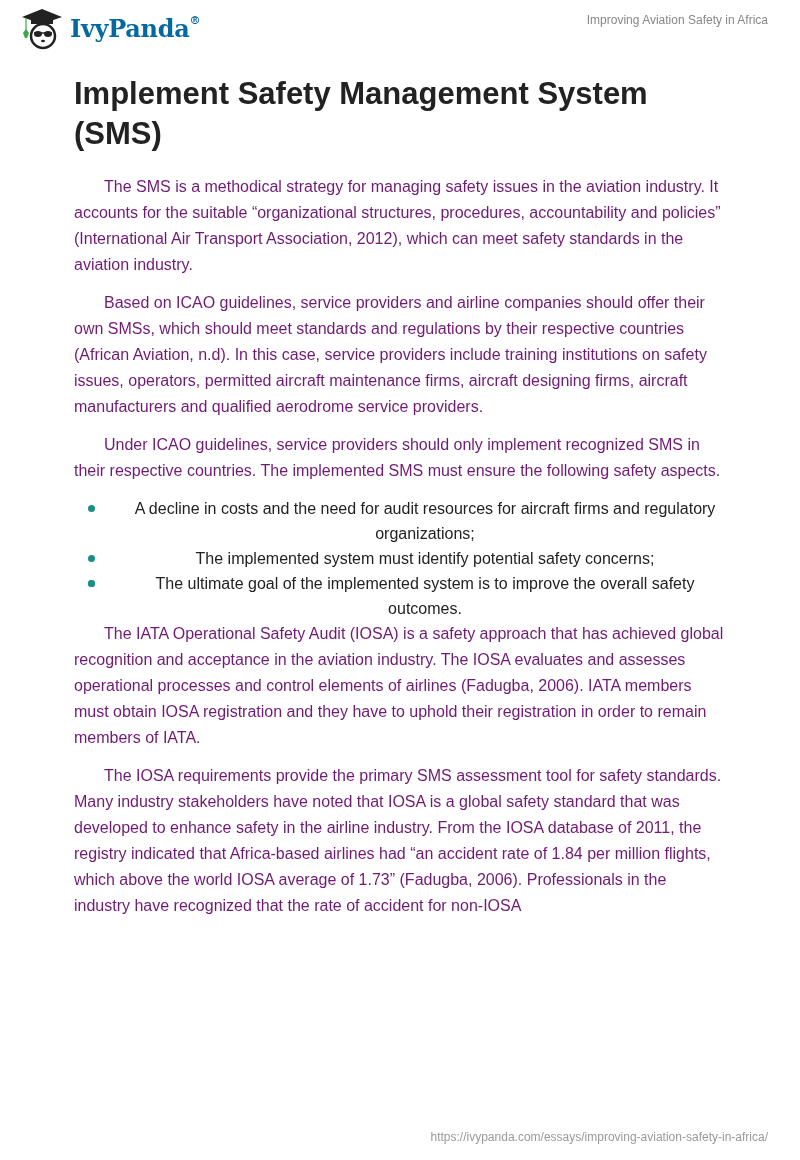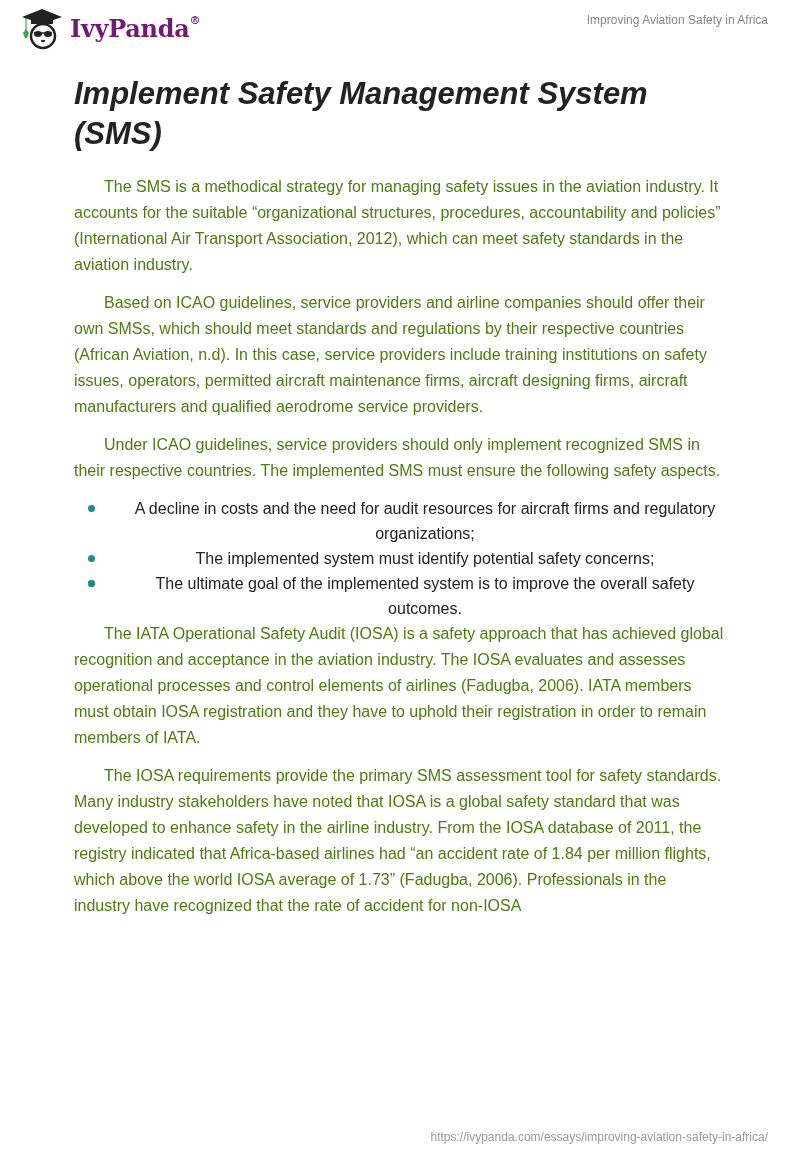--- a/index.html
+++ b/index.html
@@ -1,27 +1,27 @@
 <!DOCTYPE html>
 <html><head>
 <meta charset="utf-8">
 <style>
   html, body { margin:0; padding:0; background:#fff; }
   body { width:800px; height:1160px; position:relative; overflow:hidden; font-family:"Liberation Sans", sans-serif; color:#222; }
   .header { position:absolute; left:0; top:0; width:800px; height:60px; }
   .logo { position:absolute; left:18px; top:8px; height:40px; display:flex; align-items:center; }
   .logo svg { width:46px; height:46px; }
-  .logo-text { font-family:"DejaVu Serif", serif; font-weight:bold; font-size:24px; color:#701a75; margin-left:6px; letter-spacing:-0.3px; }
+  .logo-text { font-family:"DejaVu Serif", serif; font-weight:bold; font-size:24px; color:#0369a1; margin-left:6px; letter-spacing:-0.3px; }
   .logo-text sup { font-size:11px; position:relative; top:-4px; }
   .doc-title { position:absolute; right:32px; top:13px; font-size:12px; color:#888; }
   .content { position:absolute; left:74px; top:70px; width:650px; }
   h1 { font-size:31px; font-weight:bold; margin:0; line-height:40px; color:#222; }
-  h1.first { margin-top:4px; margin-bottom:20px;font-style:italic; }
+  h1.first { margin-top:4px; margin-bottom:20px; }
   h1.second { margin-top:14px; margin-bottom:20px; line-height:40px; }
-  p { font-size:16px; line-height:26px; margin:0 0 12px 0; text-indent:30px; color:#4d7c0f; }
+  p { font-size:16px; line-height:26px; margin:0 0 12px 0; text-indent:30px; color:#701a75; }
   ul { list-style:none; margin:0 0 0 0; padding:0; }
   li { position:relative; padding-left:52px; font-size:16px; line-height:25px; color:#222;text-align:center; }
   li .bullet { position:absolute; left:14px; top:9px; width:7px; height:7px; border-radius:50%; background:#1b8f85; }
   .footer-url { position:absolute; right:32px; top:1130px; font-size:12px; color:#999;text-align:center; }
 </style>
 </head>
 <body>
 
 <div class="header">
   <div class="logo">

